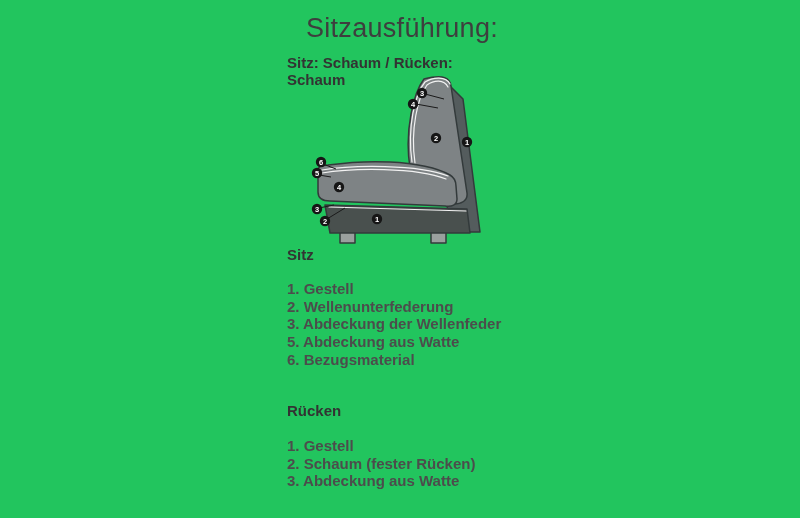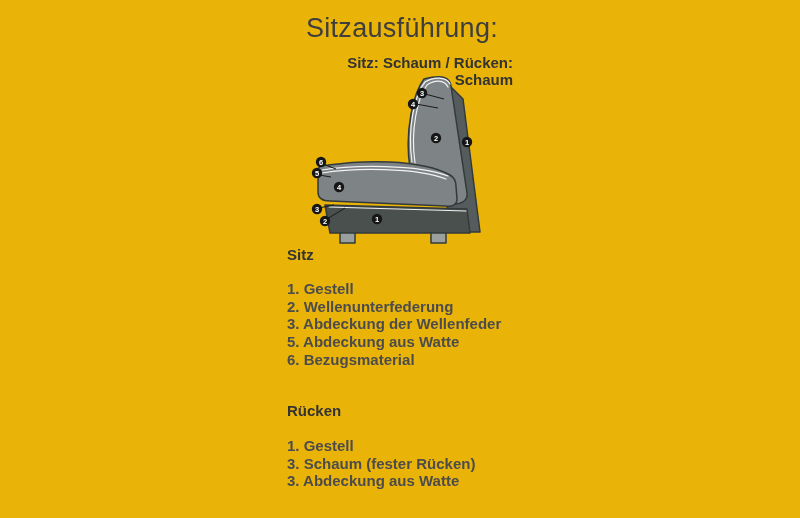--- a/index.html
+++ b/index.html
@@ -5,41 +5,41 @@
   html, body {
     margin: 0;
     padding: 0;
     background: #ffffff;
     font-family: "Liberation Sans", sans-serif;
   }
   .page {
     position: relative;
     width: 800px;
     height: 518px;
-    background: #eab308;
+    background: #22c55e;
     overflow: hidden;
   }
   .title {
     position: absolute;
     top: 13px;
     left: 250px;
     width: 304px;
     margin: 0;
     text-align: center;
     font-size: 27px;
     font-weight: 300;
     letter-spacing: 0.3px;
     color: #3e3e3e;
   }
   .subtitle {
     position: absolute;
     top: 54px;
     left: 287px;
     width: 226px;
-    text-align: right;
+    text-align: left;
     font-size: 15px;
     font-weight: bold;
     color: #333333;
   }
   .diagram {
     position: absolute;
     top: 75px;
     left: 285px;
   }
   .outline {
@@ -174,17 +174,17 @@
     <li>1. Gestell</li>
     <li>2. Wellenunterfederung</li>
     <li>3. Abdeckung der Wellenfeder</li>
     <li>5. Abdeckung aus Watte</li>
     <li>6. Bezugsmaterial</li>
   </ul>
 
   <div class="section-heading" id="ruecken-heading">Rücken</div>
   <ul class="part-list" id="ruecken-list">
     <li>1. Gestell</li>
-    <li>3. Schaum (fester Rücken)</li>
+    <li>2. Schaum (fester Rücken)</li>
     <li>3. Abdeckung aus Watte</li>
   </ul>
 
 </div>
 
 </body></html>

